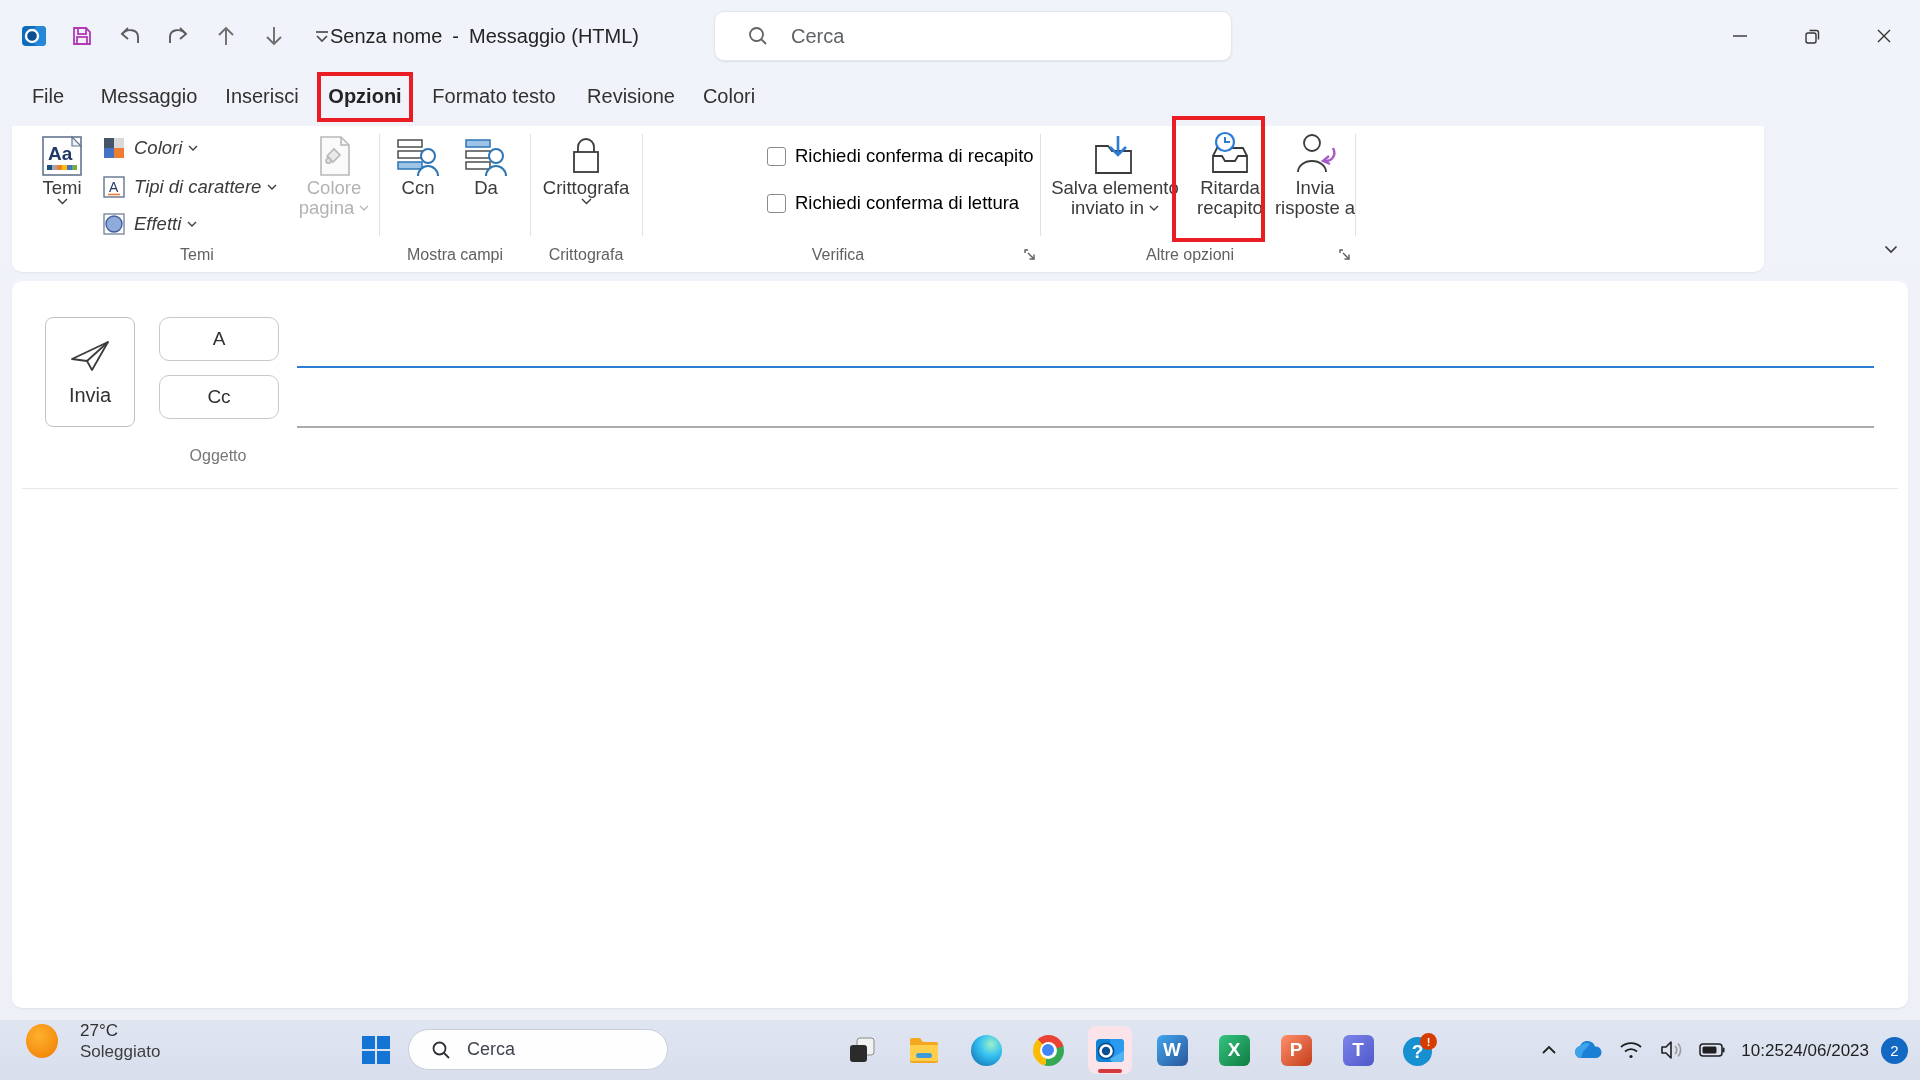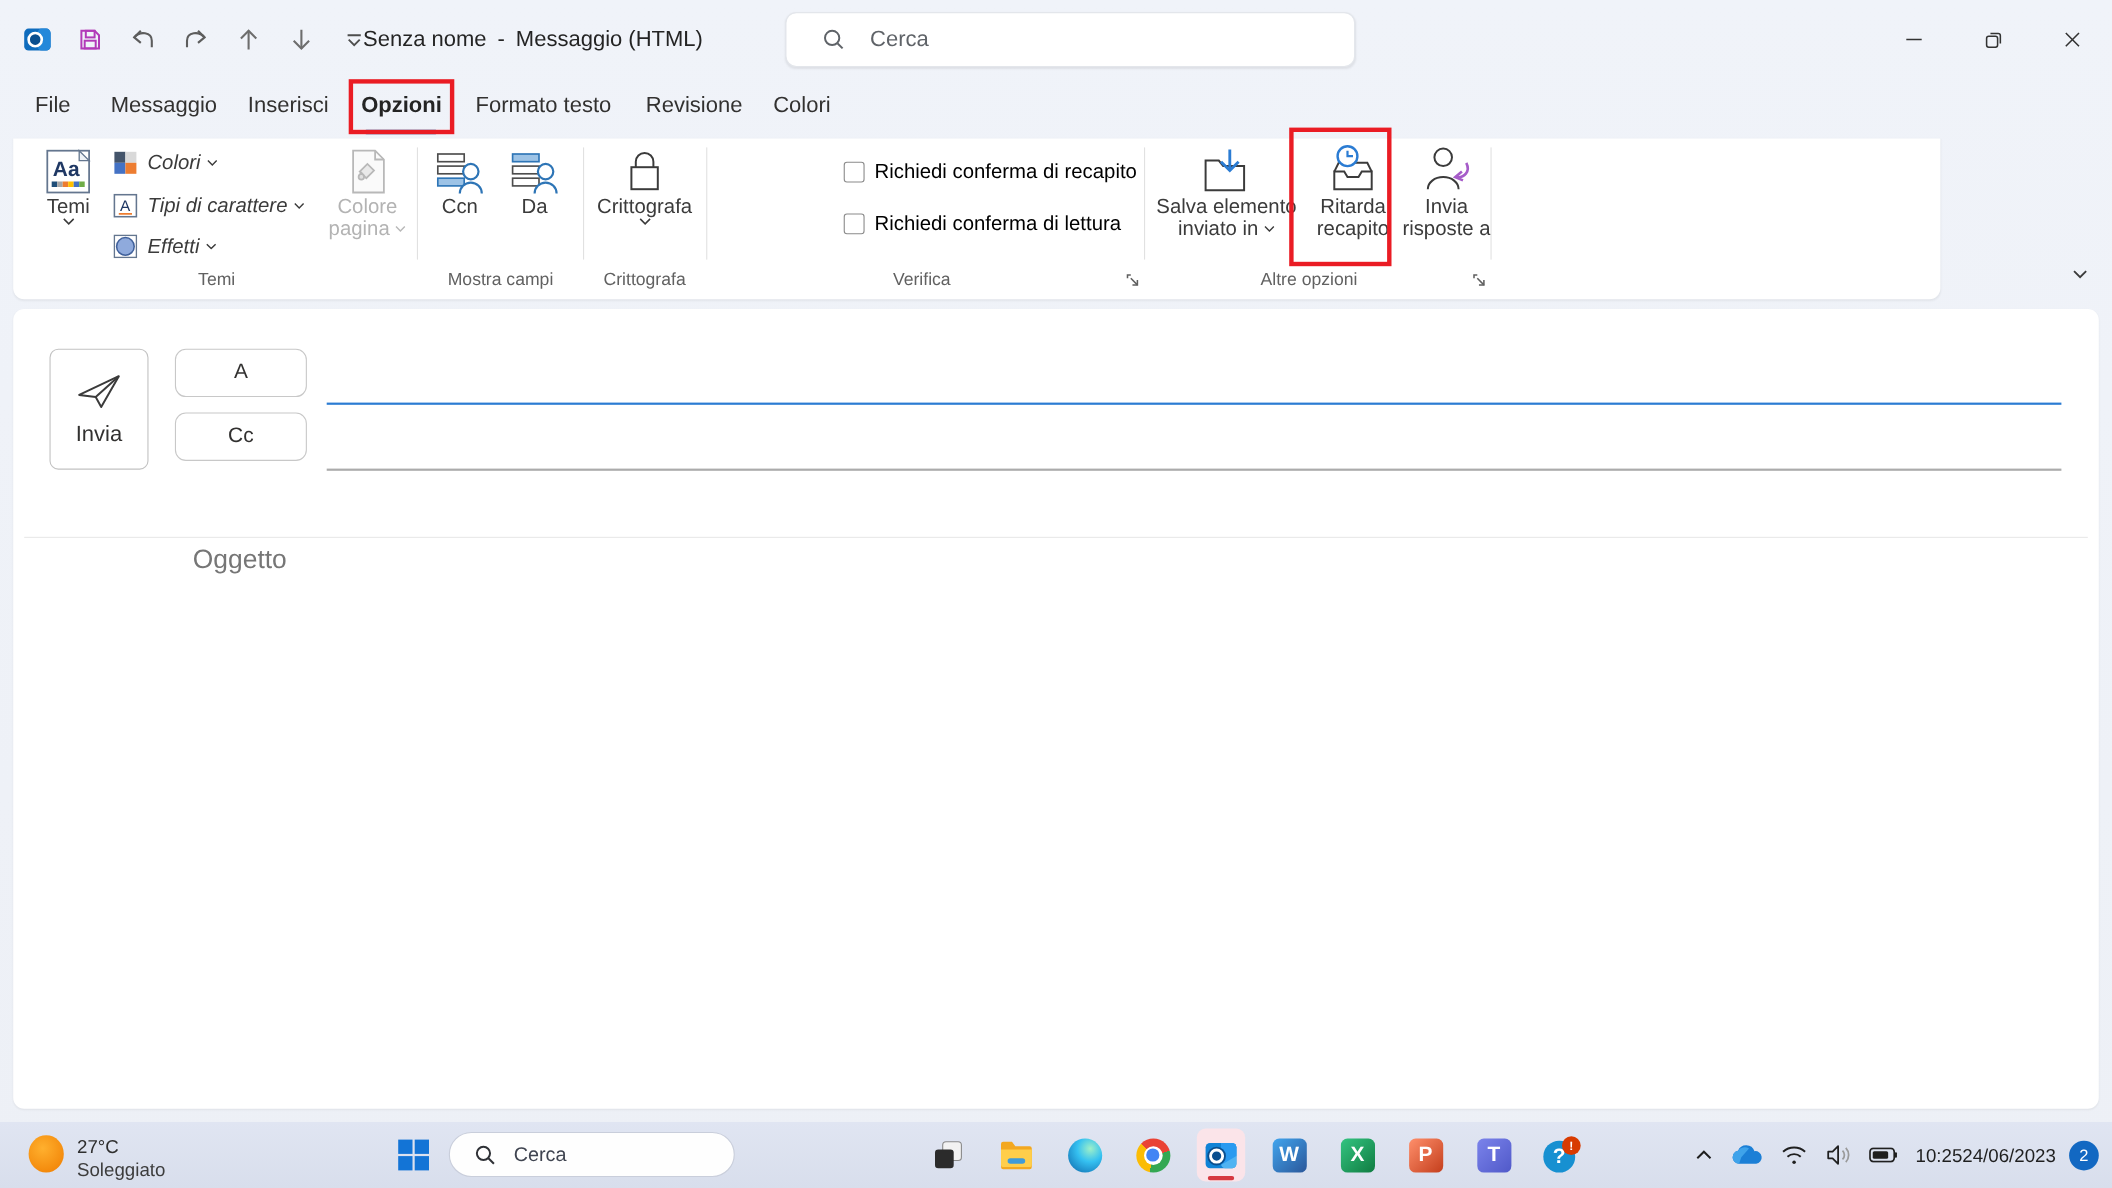--- a/index.html
+++ b/index.html
@@ -45,26 +45,26 @@
   .launcher { position:absolute; top:119px; width:20px; height:20px; display:flex; align-items:center; justify-content:center; border-radius:3px; }
   .collapse { position:absolute; left:1868px; top:112px; width:22px; height:22px; display:flex; align-items:center; justify-content:center; }
 
   
   .compose { position:absolute; left:12px; top:281px; width:1896px; height:727px; background:#fff; border-radius:10px; box-shadow:0 1px 2px rgba(0,0,0,.06); }
   .invia-btn { position:absolute; left:33px; top:36px; width:90px; height:110px; border:1px solid #c2c2c2; border-radius:8px; background:#fff; display:flex; flex-direction:column; align-items:center; justify-content:center; gap:10px; }
   .invia-btn .lbl { font-size:20px; color:#323130; }
   .field-btn { position:absolute; left:147px; width:120px; height:44px; border:1px solid #c8c8c8; border-radius:10px; background:#fff; display:flex; align-items:center; justify-content:center; font-size:19px; color:#323130; }
   .line-a  { position:absolute; left:285px; top:85px; width:1577px; height:2px; background:#2b7cd3; }
   .line-cc { position:absolute; left:285px; top:145px; width:1577px; height:1.5px; background:#ababab; }
-  .oggetto { position:absolute; left:206px; top:166px; transform:translateX(-50%); font-size:24px; color:#767676;margin-top:48px; }
+  .oggetto { position:absolute; left:206px; top:166px; transform:translateX(-50%); font-size:16px; color:#767676; }
   .body-divider { position:absolute; left:10px; top:207px; width:1876px; height:1px; background:#e8e8e8; }
 
   
   .taskbar { position:absolute; left:0; top:1020px; width:1920px; height:60px; background:linear-gradient(180deg,#e0e5f2,#d8deec); }
-  .weather { position:absolute; left:26px; top:12px; display:flex; align-items:flex-start; gap:12px; }
+  .weather { position:absolute; left:26px; top:0; display:flex; align-items:center; gap:22px; }
   .weather .t1 { font-size:17px; color:#2f2f2f; line-height:21px; }
   .weather .t2 { font-size:17px; color:#3d3d3d; line-height:21px; }
   .sun { width:32px; height:34px; border-radius:50%; background:radial-gradient(circle at 40% 35%, #ffb02e, #ef7c00); }
   .tb-start { position:absolute; left:360px; top:14px; width:32px; height:32px; display:flex; align-items:center; justify-content:center; border-radius:6px; }
   .bar-search { position:absolute; left:408px; top:9px; width:260px; height:41px; background:#fefefe; border:1px solid #c9cedb; border-radius:21px; display:flex; align-items:center; padding-left:22px; gap:16px; }
   .bar-search .ph { font-size:18px; color:#3f4450; }
   .task-icons { position:absolute; left:840px; top:5px; height:50px; display:flex; align-items:center; gap:18px; }
   .ticon { width:44px; height:48px; display:flex; align-items:center; justify-content:center; border-radius:8px; position:relative; }
   .ticon.active { background:#fbe4e9; }
   .ticon.active::after { content:""; position:absolute; left:50%; transform:translateX(-50%); bottom:1px; width:24px; height:4px; border-radius:2px; background:#d6383f; }

